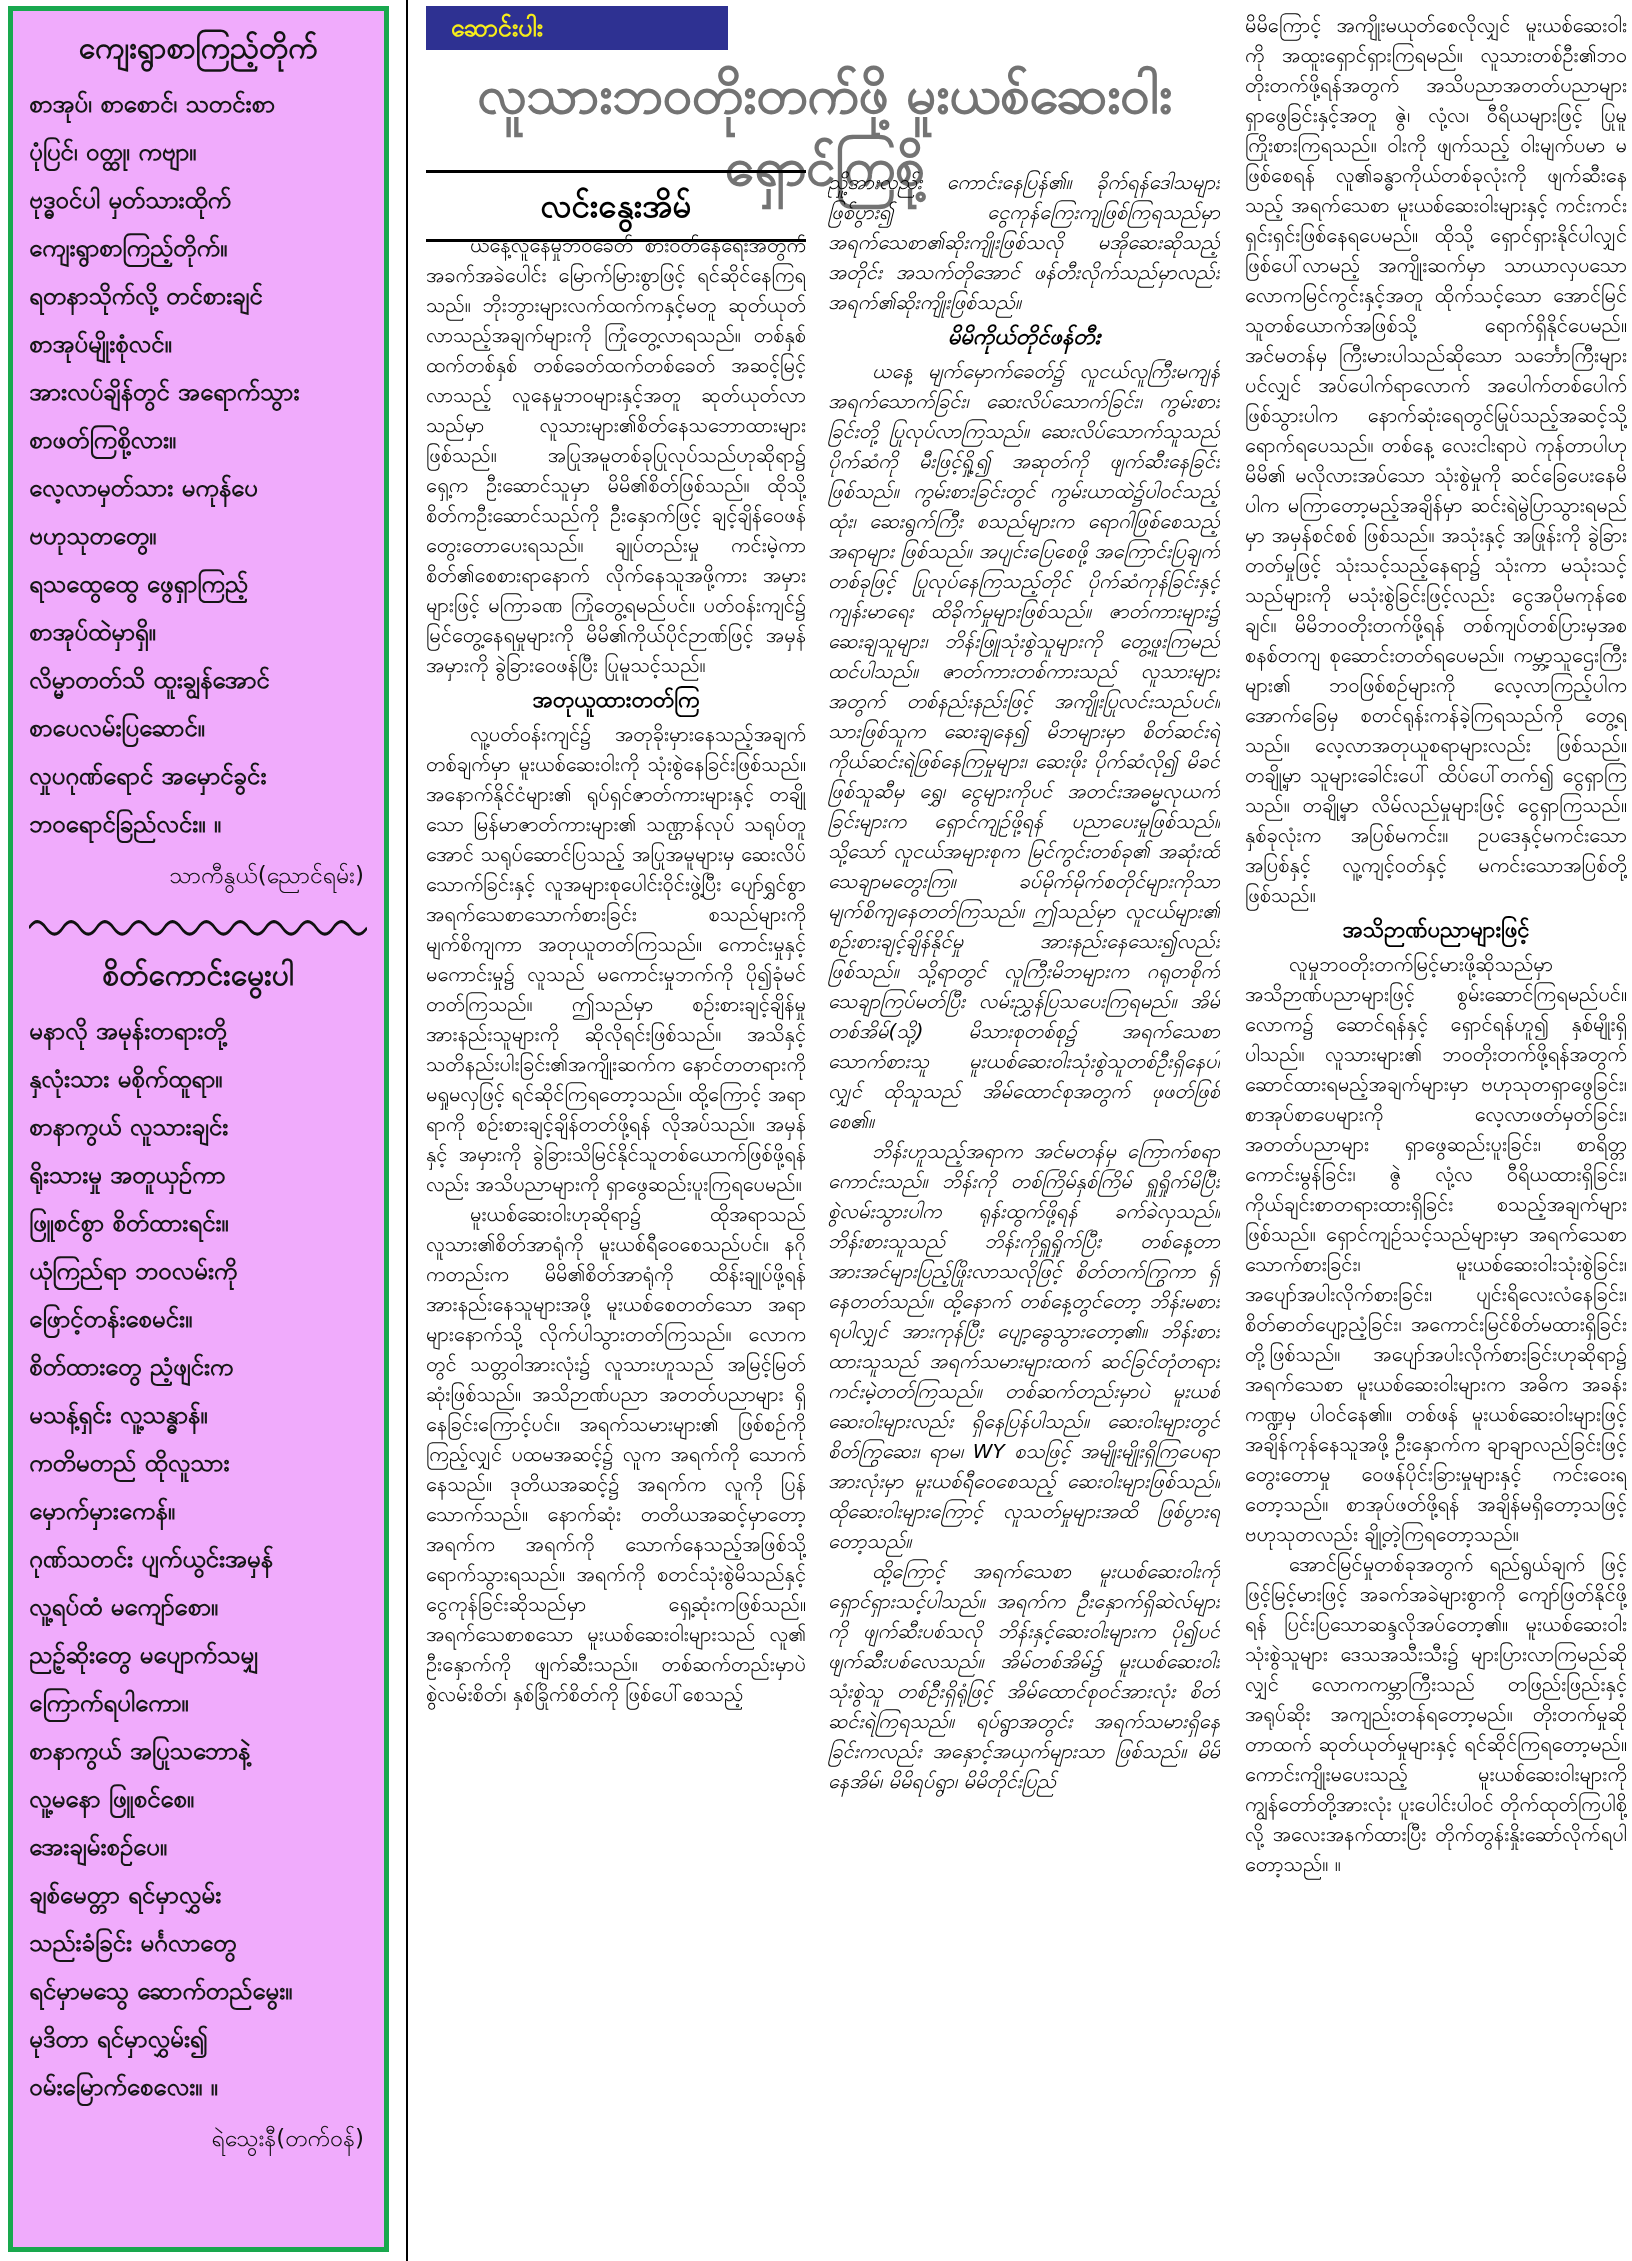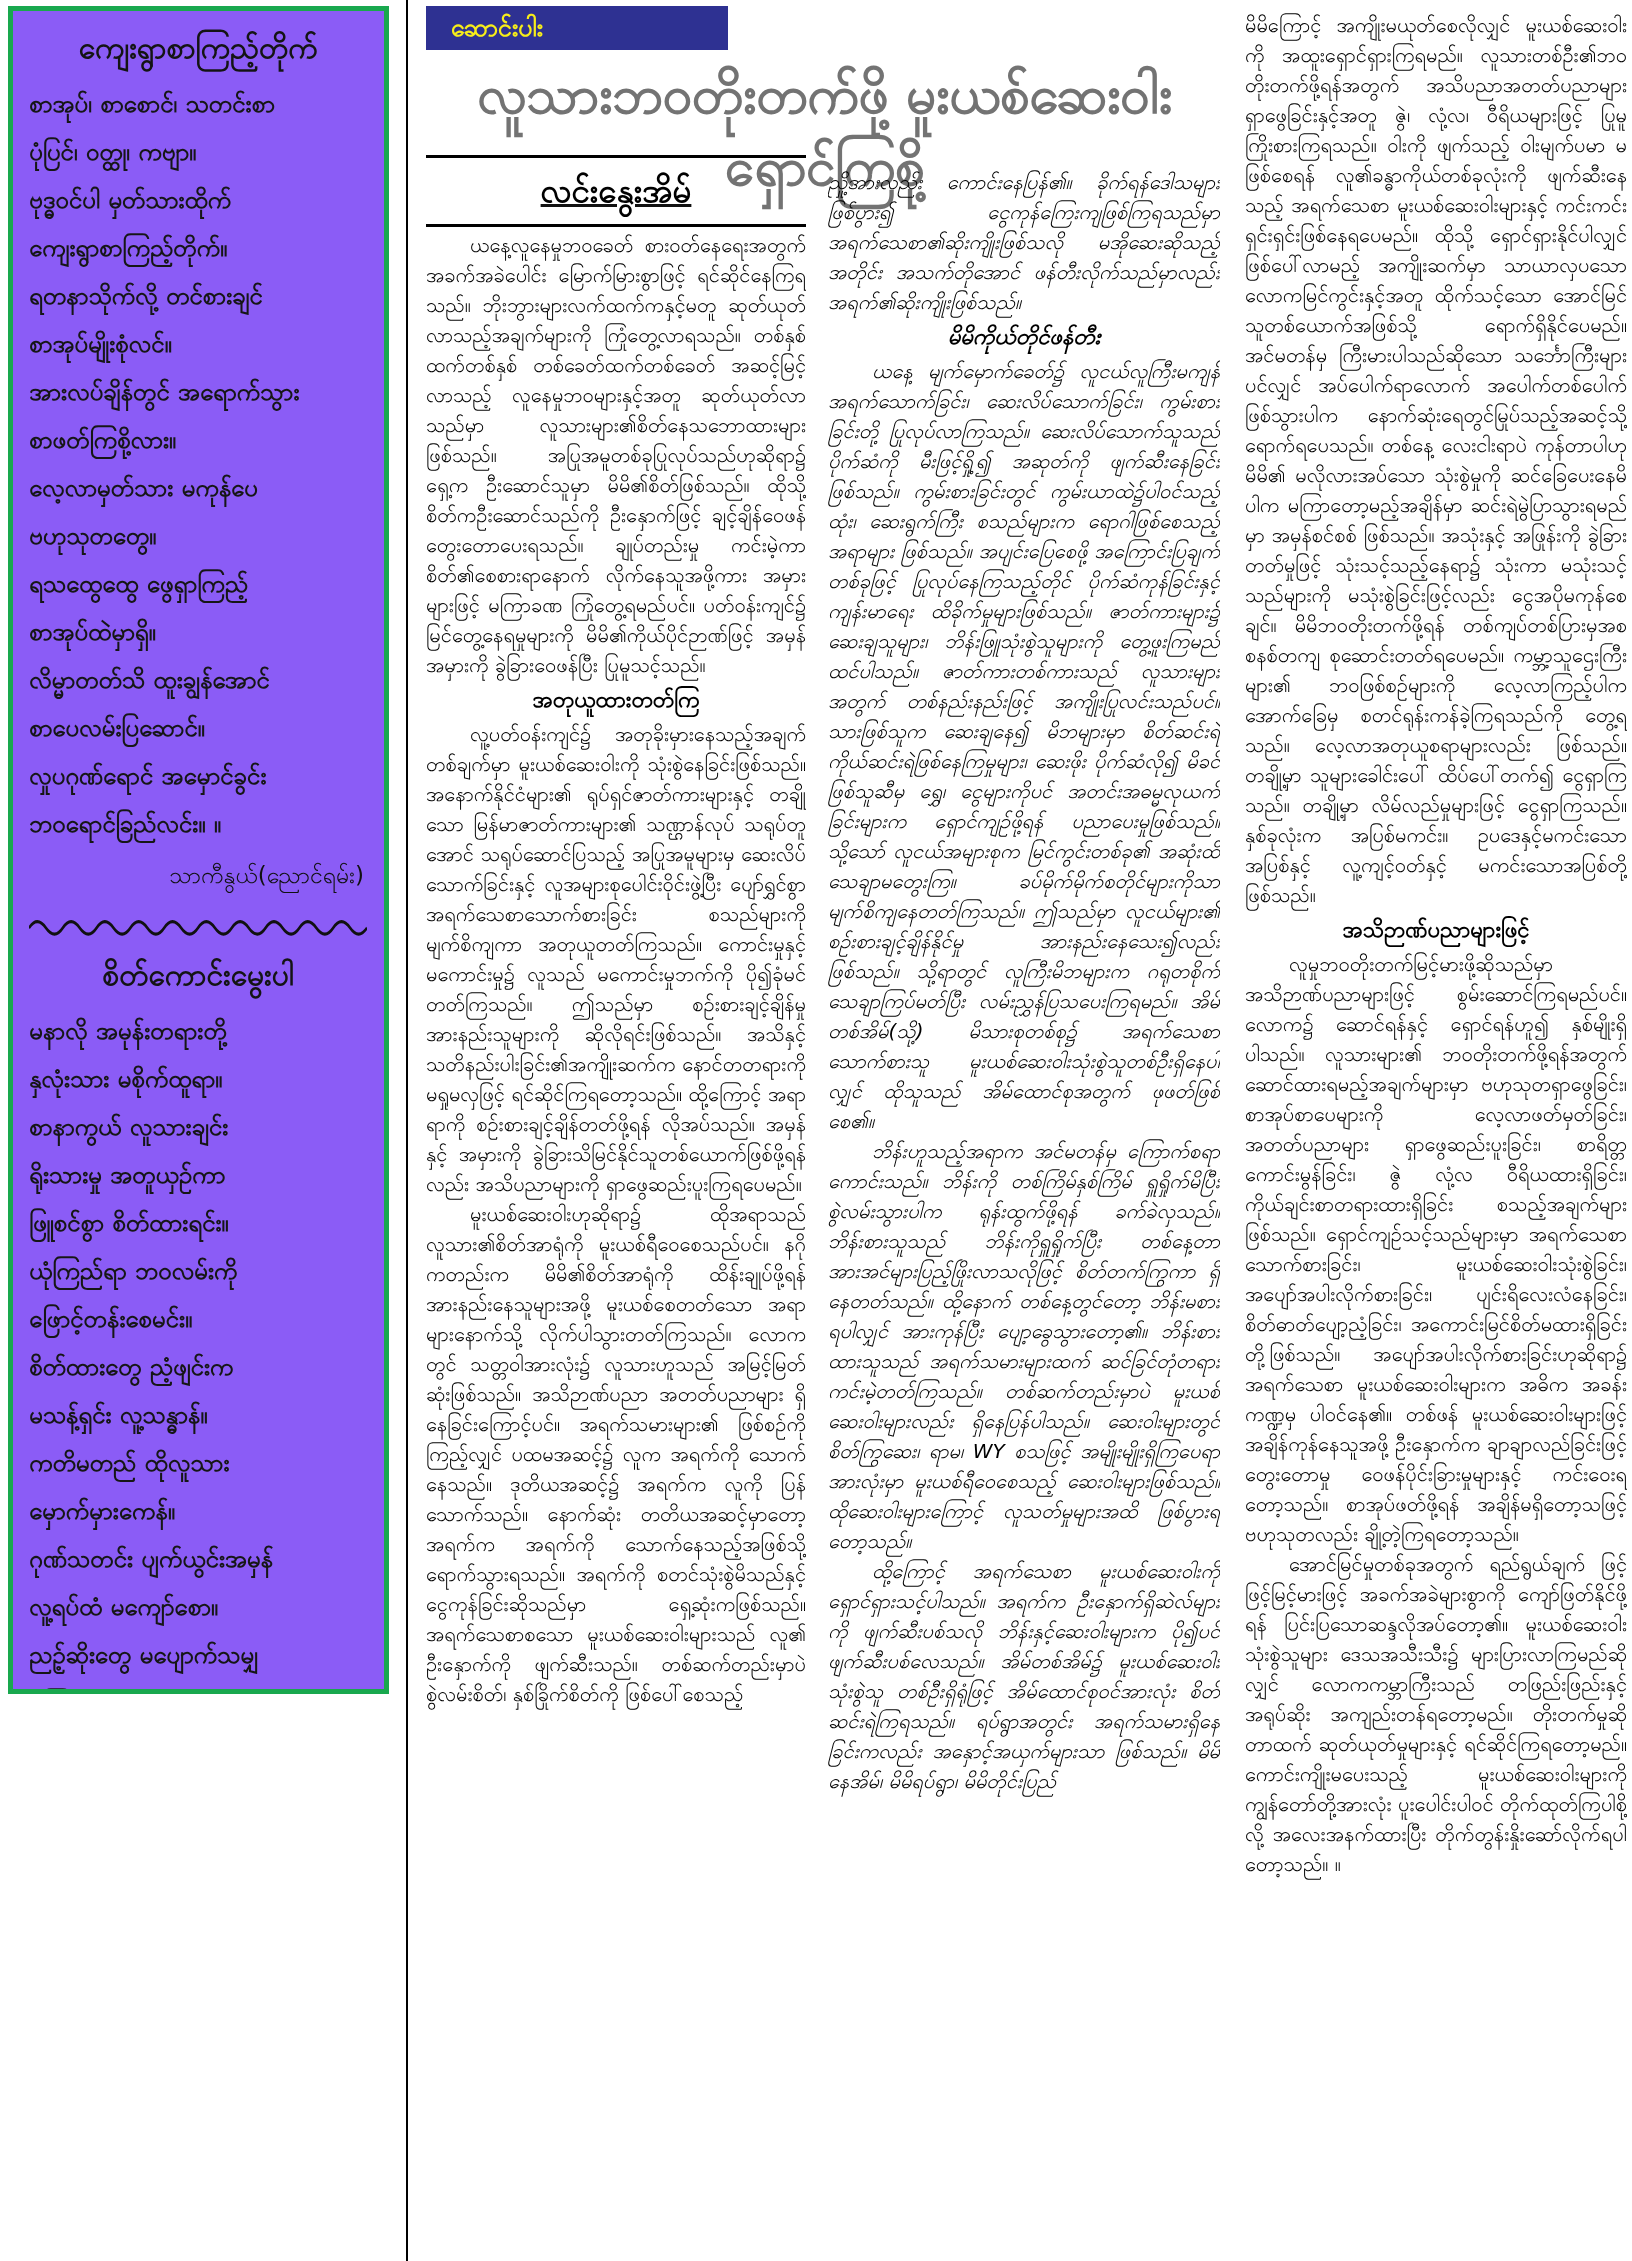--- a/index.html
+++ b/index.html
@@ -3,22 +3,22 @@
 <meta charset="utf-8">
 <style>
   * { margin:0; padding:0; box-sizing:border-box; }
   html,body { background:#e8e8e8; }
   .page {
     position:relative; width:1633px; height:2261px; background:#ffffff;
     font-family:"DejaVu Sans", sans-serif; color:#111; overflow:hidden;
   }
   
   .left-panel {
-    position:absolute; left:7.7px; top:5.5px; width:381px; height:1688px;
-    background:#8b5cf6; border:5.5px solid #19a84e; padding:14.3px 16.5px;
+    position:absolute; left:7.7px; top:5.5px; width:381px; height:2246px;
+    background:#f0abfc; border:5.5px solid #19a84e; padding:14.3px 16.5px;
     overflow:hidden;
   }
   .poem-title {
     text-align:center; font-weight:900; font-size:30px; line-height:1.5;
     margin-bottom:10px; color:#141414;
   }
   .poem-line { font-weight:700; font-size:24px; line-height:48px; color:#161616; }
   .poem-author { text-align:right; font-weight:400; font-size:23px; line-height:55px; padding-right:3.3px; }
   .wavy { display:block; width:100%; height:18.7px; margin:14.3px 0 16.5px 0; }
   
@@ -27,21 +27,21 @@
   .article-tag {
     position:absolute; left:426px; top:5.5px; width:302px; height:44px;
     background:#2e3192; color:#f7ed1a; font-weight:800; font-size:25px;
     line-height:44px; padding-left:25px;
   }
   .article-title {
     position:absolute; left:424px; top:59px; width:801px;
     text-align:center; font-weight:900; font-size:53px; line-height:1.35;
     color:#737373; letter-spacing:-0.6px;
   }
-  .author-box { position:absolute; left:426px; top:155px; width:380px;text-decoration:underline; }
+  .author-box { position:absolute; left:426px; top:170px; width:380px; }
   .author-box .rule { height:2.8px; background:#000; }
   .author-name {
     text-align:center; font-weight:800; font-size:33px; line-height:66px; color:#000;
   }
   
   .col {
     position:absolute; overflow:hidden; text-align:justify;
     font-size:20px; line-height:30px; color:#000;
   }
   .col1 { left:426px;  top:230px; width:380px; height:2009px; }

